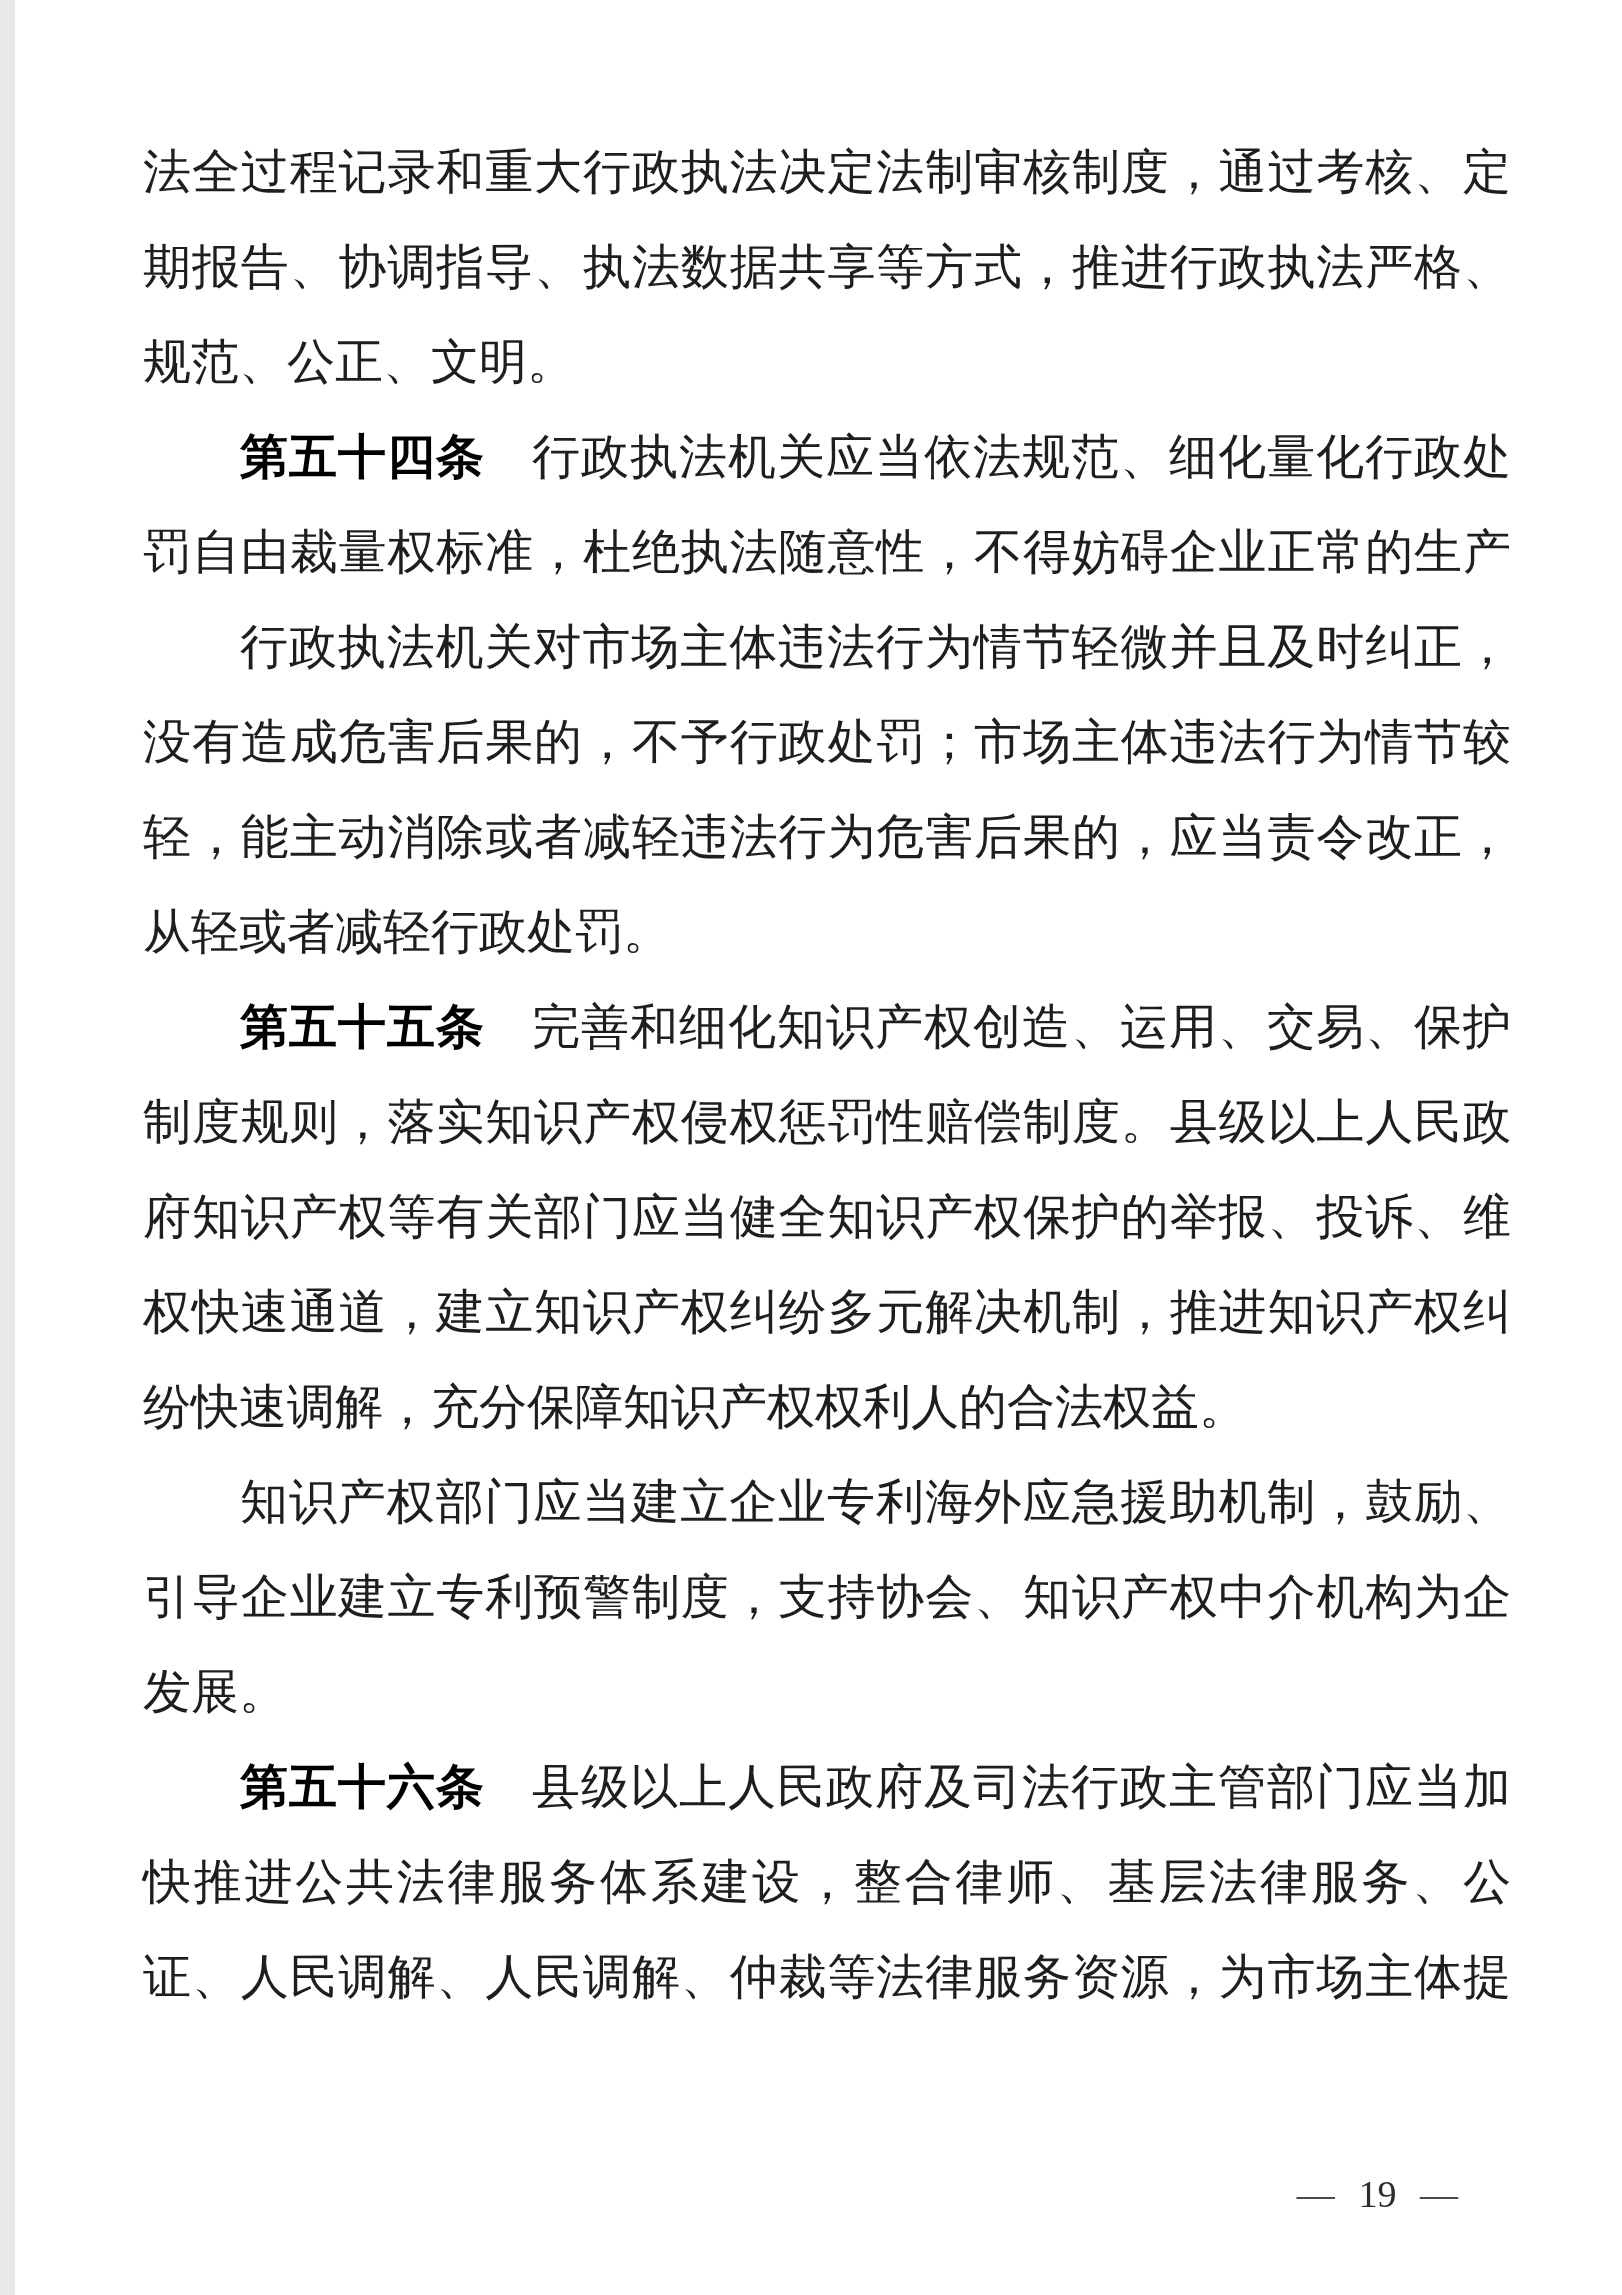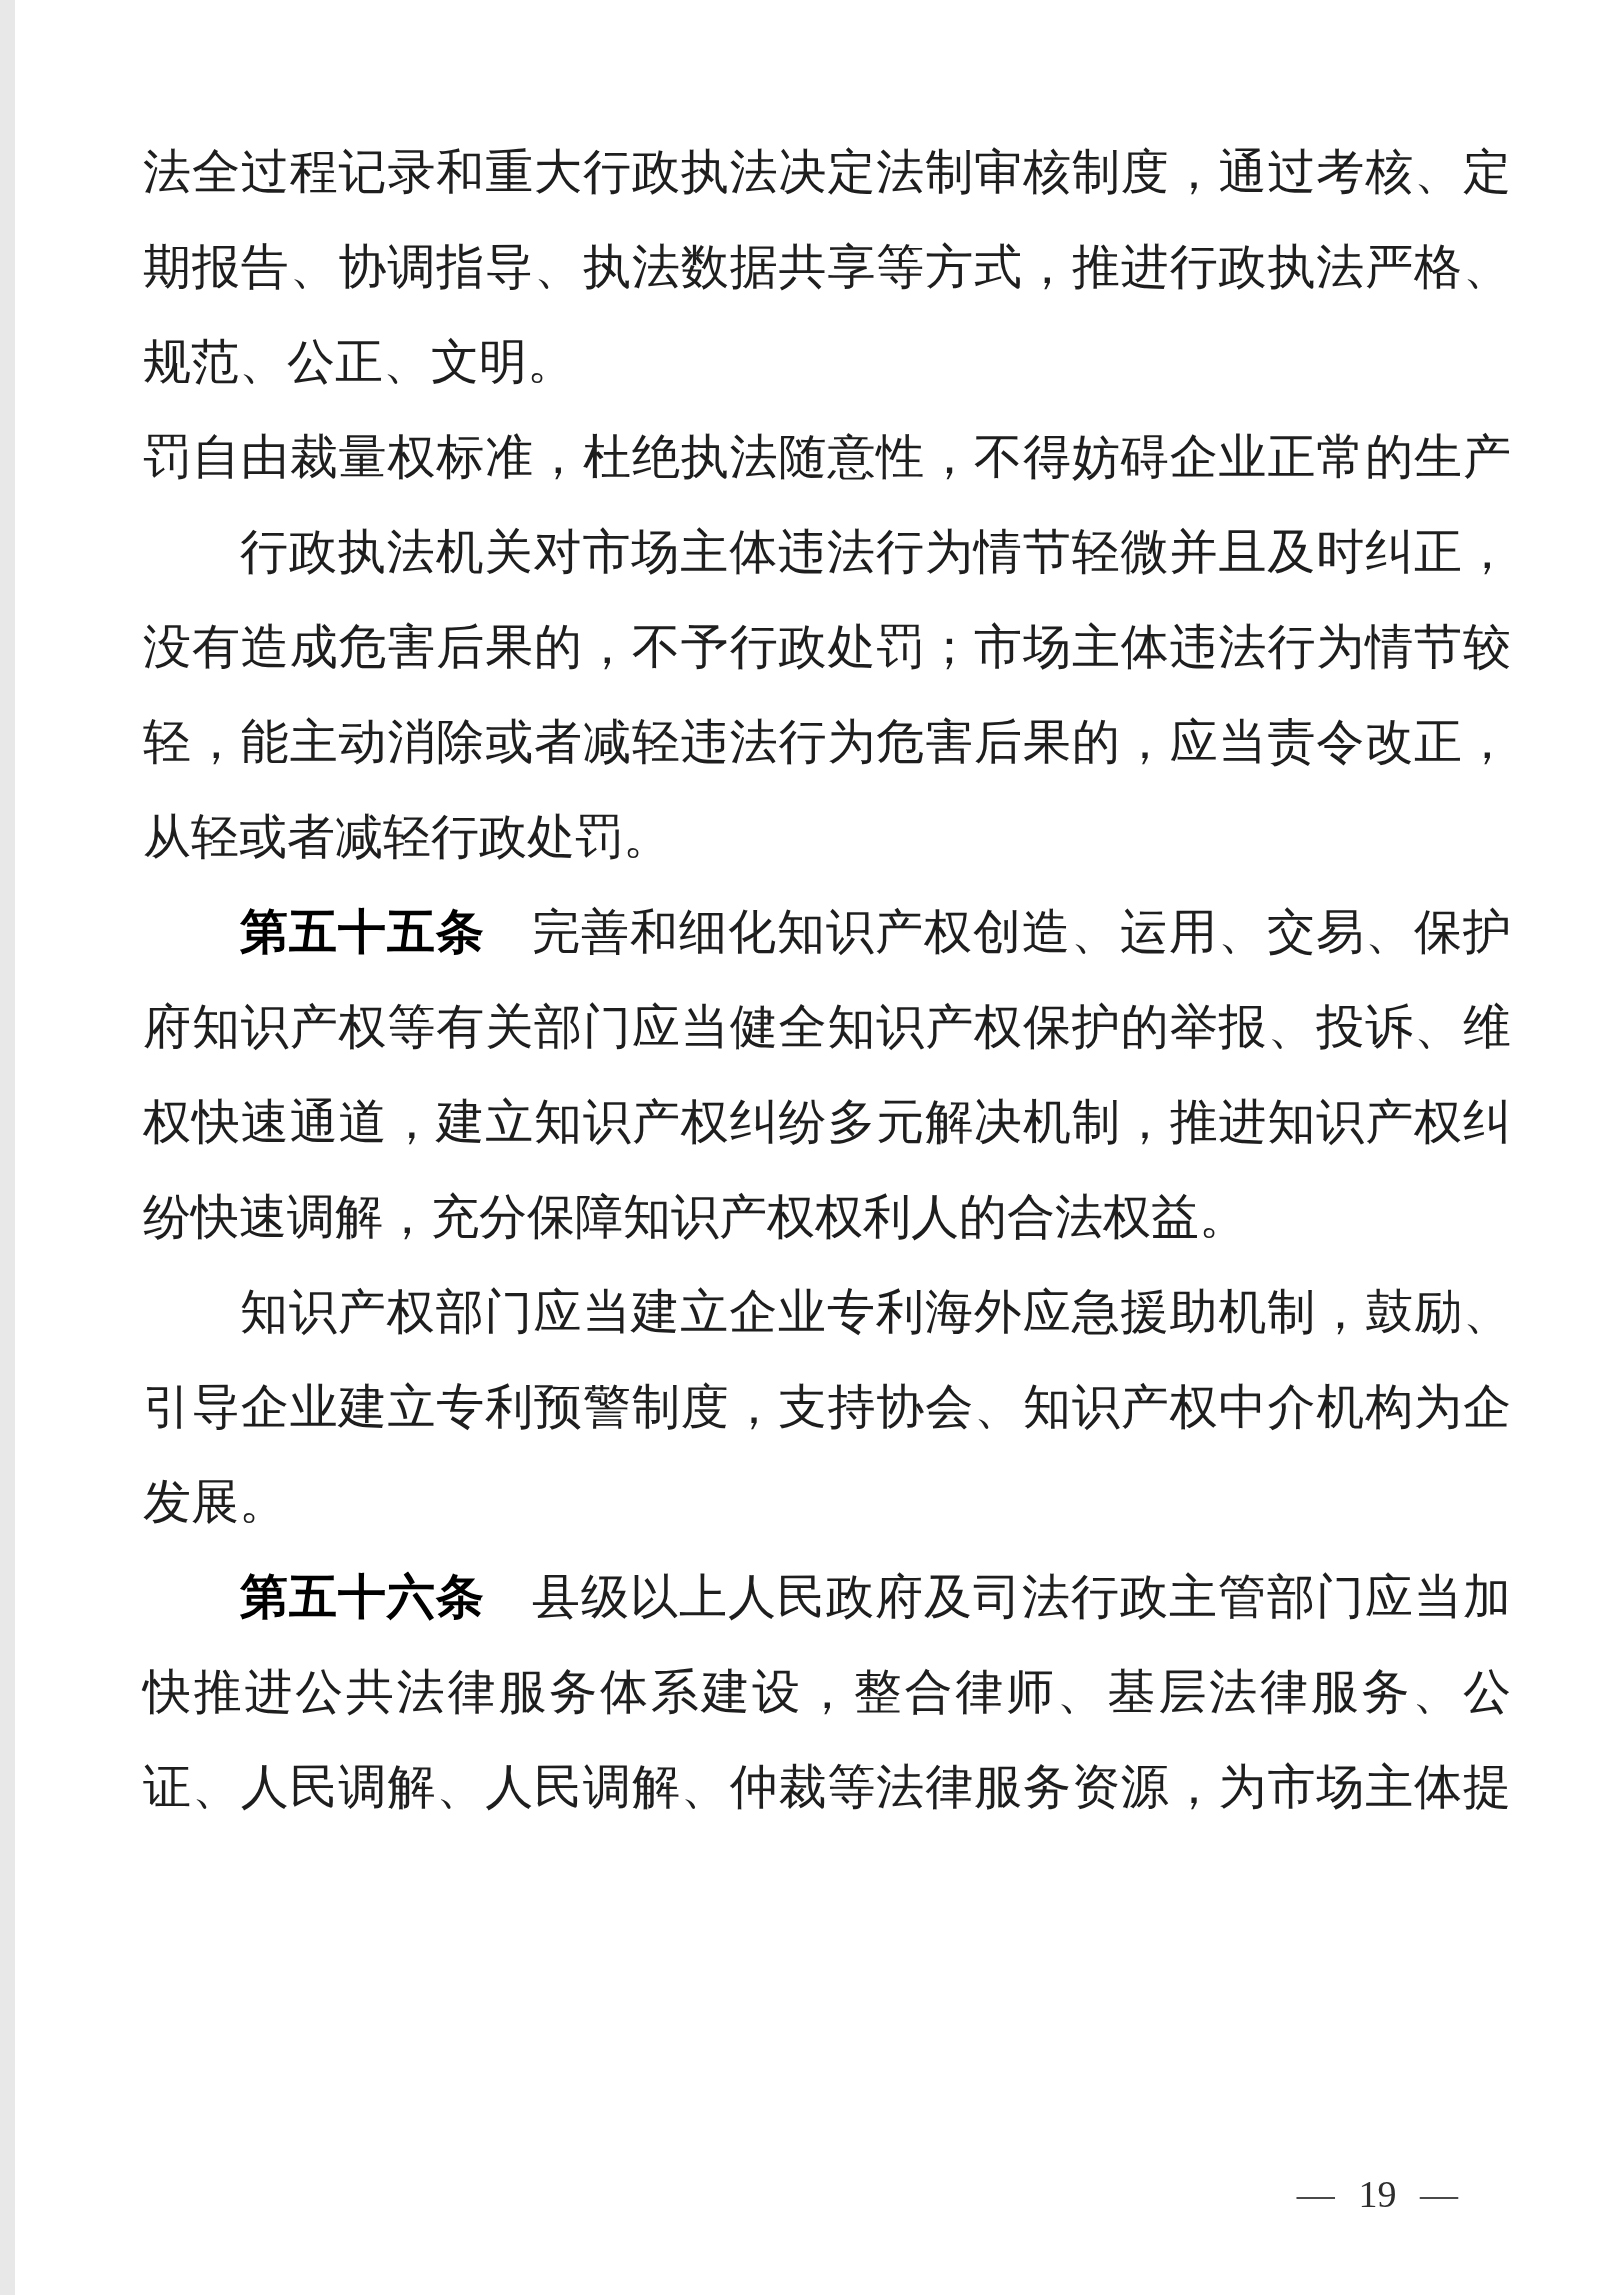--- a/index.html
+++ b/index.html
@@ -67,26 +67,28 @@
   }
 </style>
 </head>
 <body>
 
 <div class="page">
   <div class="content">
       <div class="line fill"><span>法全过程记录和重大行政执法决定法制审核制度，通过考核、定</span></div>
       <div class="line fill"><span>期报告、协调指导、执法数据共享等方式，推进行政执法严格、</span></div>
       <div class="line endline"><span>规范、公正、文明。</span></div>
+      <div class="line indent fill"><span class="article-no">第五十四条</span><span>行政执法机关应当依法规范、细化量化行政处</span></div>
       <div class="line fill"><span>罚自由裁量权标准，杜绝执法随意性，不得妨碍企业正常的生产</span></div>
       <div class="line indent fill"><span>行政执法机关对市场主体违法行为情节轻微并且及时纠正，</span></div>
       <div class="line fill"><span>没有造成危害后果的，不予行政处罚；市场主体违法行为情节较</span></div>
       <div class="line fill"><span>轻，能主动消除或者减轻违法行为危害后果的，应当责令改正，</span></div>
       <div class="line endline"><span>从轻或者减轻行政处罚。</span></div>
       <div class="line indent fill"><span class="article-no">第五十五条</span><span>完善和细化知识产权创造、运用、交易、保护</span></div>
+      <div class="line fill"><span>制度规则，落实知识产权侵权惩罚性赔偿制度。县级以上人民政</span></div>
       <div class="line fill"><span>府知识产权等有关部门应当健全知识产权保护的举报、投诉、维</span></div>
       <div class="line fill"><span>权快速通道，建立知识产权纠纷多元解决机制，推进知识产权纠</span></div>
       <div class="line endline"><span>纷快速调解，充分保障知识产权权利人的合法权益。</span></div>
       <div class="line indent fill"><span>知识产权部门应当建立企业专利海外应急援助机制，鼓励、</span></div>
       <div class="line fill"><span>引导企业建立专利预警制度，支持协会、知识产权中介机构为企</span></div>
       <div class="line endline"><span>发展。</span></div>
       <div class="line indent fill"><span class="article-no">第五十六条</span><span>县级以上人民政府及司法行政主管部门应当加</span></div>
       <div class="line fill"><span>快推进公共法律服务体系建设，整合律师、基层法律服务、公</span></div>
       <div class="line fill"><span>证、人民调解、人民调解、仲裁等法律服务资源，为市场主体提</span></div>
     </div>

